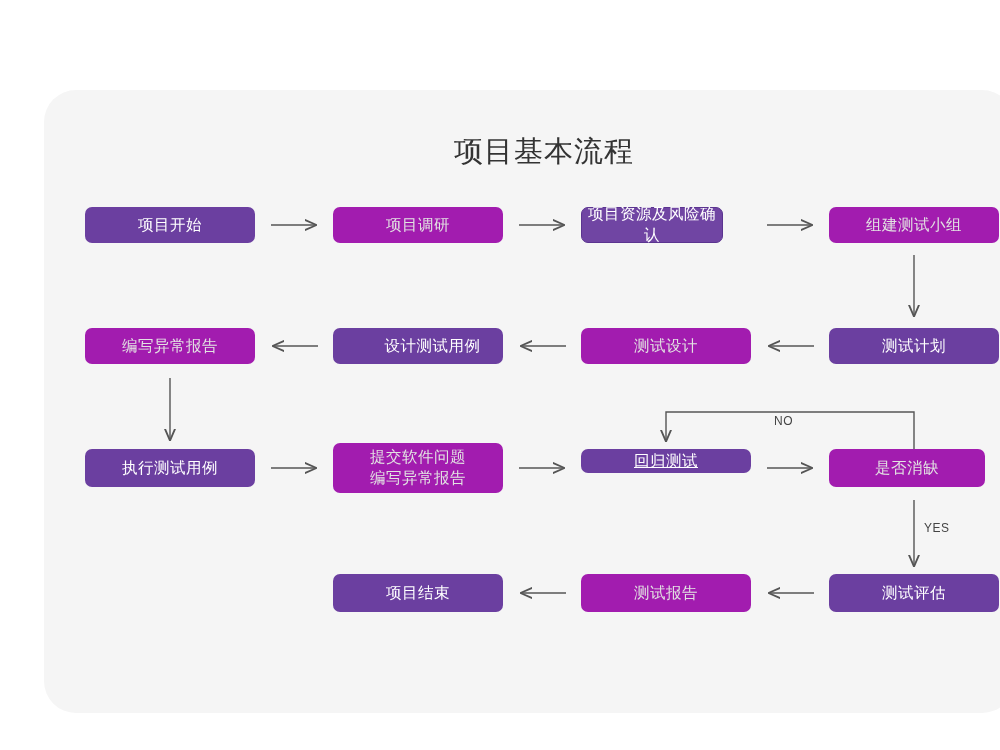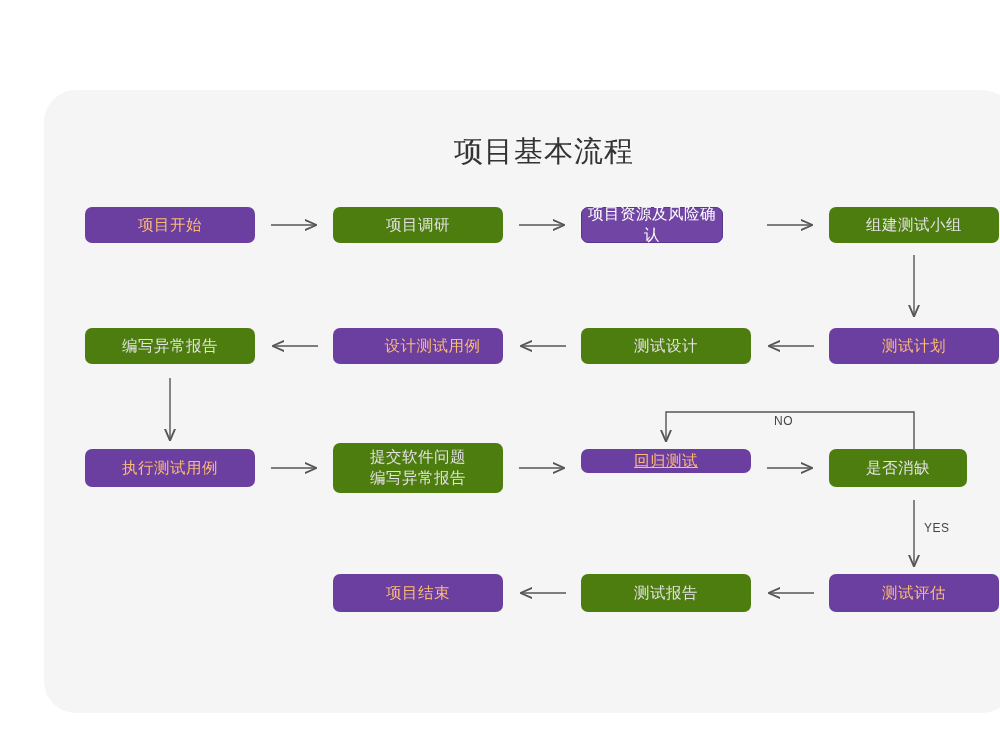--- a/index.html
+++ b/index.html
@@ -54,30 +54,30 @@
     justify-content: center;
     text-align: center;
     border-radius: 7px;
     font-size: 15.5px;
     line-height: 1.35;
     box-sizing: border-box;
     letter-spacing: 0.5px;
   }
   .node.purple {
     background: #6b3fa0;
-    color: #fdba74;
+    color: #ffffff;
     text-align: right;
   }
   .node.purple-outline {
     background: #7045a3;
     color: #ffffff;
     border: 1.5px solid #5b3490;
   }
   .node.grey {
-    background: #4d7c0f;
+    background: #a21caf;
     color: #e2e2e2;
   }
   .edge-label {
     position: absolute;
     font-size: 12px;
     color: #444444;
     letter-spacing: 0.5px;
   }
 </style>
 </head>
@@ -128,19 +128,19 @@
       <div class="node grey" style="left: 289px; top: 207px; width: 170px; height: 36px;">项目调研</div>
       <div class="node purple-outline" style="left: 537px; top: 207px; width: 142px; height: 36px;">项目资源及风险确认</div>
       <div class="node grey" style="left: 785px; top: 207px; width: 170px; height: 36px;">组建测试小组</div>
       <div class="node grey" style="left: 41px; top: 328px; width: 170px; height: 36px;">编写异常报告</div>
       <div class="node purple" style="left: 289px; top: 328px; width: 170px; height: 36px; padding-left: 29px;">设计测试用例</div>
       <div class="node grey" style="left: 537px; top: 328px; width: 170px; height: 36px;">测试设计</div>
       <div class="node purple" style="left: 785px; top: 328px; width: 170px; height: 36px;">测试计划</div>
       <div class="node purple" style="left: 41px; top: 449px; width: 170px; height: 38px;">执行测试用例</div>
       <div class="node grey" style="left: 289px; top: 443px; width: 170px; height: 50px;">提交软件问题<br>编写异常报告</div>
       <div class="node purple" style="left: 537px; top: 449px; width: 170px; height: 24px; text-decoration: underline;">回归测试</div>
-      <div class="node grey" style="left: 785px; top: 449px; width: 138px; height: 38px;">是否消缺</div>
+      <div class="node grey" style="left: 785px; top: 449px; width: 156px; height: 38px;">是否消缺</div>
       <div class="node purple" style="left: 289px; top: 574px; width: 170px; height: 38px;">项目结束</div>
       <div class="node grey" style="left: 537px; top: 574px; width: 170px; height: 38px;">测试报告</div>
       <div class="node purple" style="left: 785px; top: 574px; width: 170px; height: 38px;">测试评估</div>
     </div>
 
 </div>
 
 </body></html>

